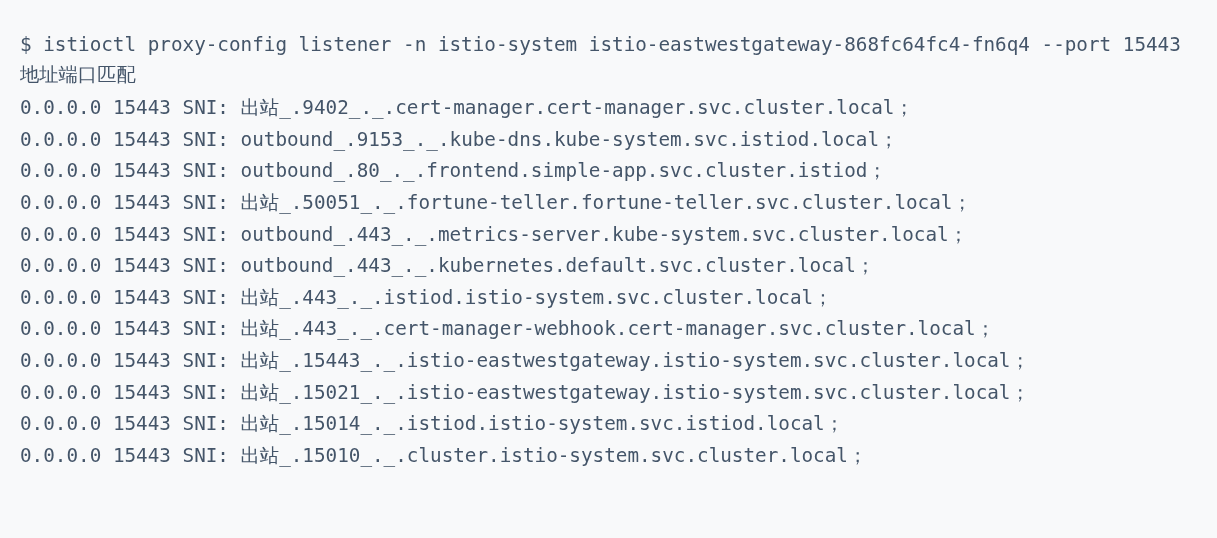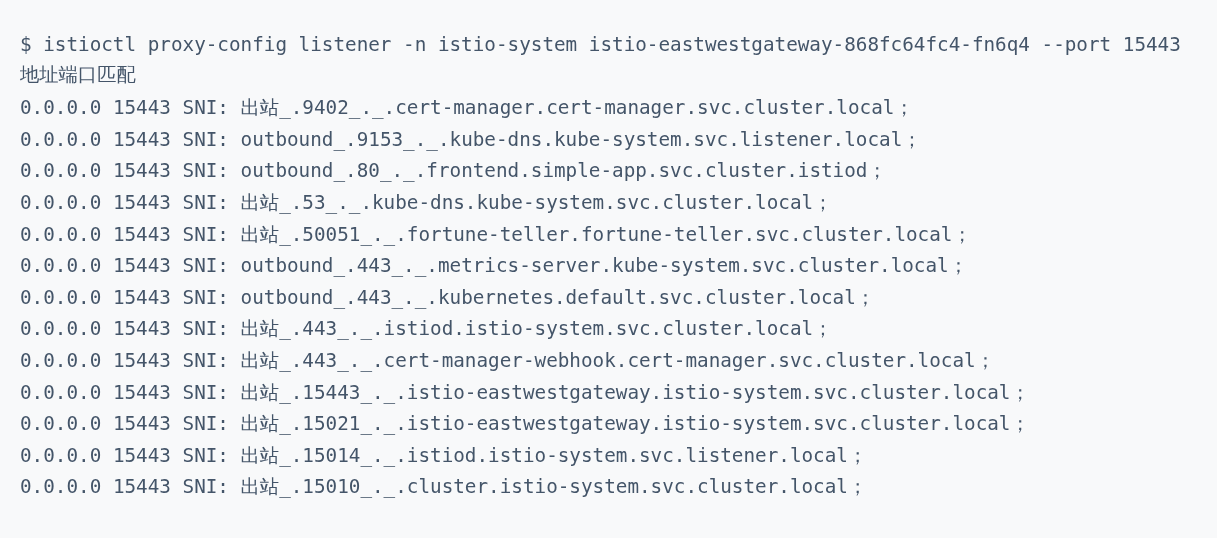--- a/index.html
+++ b/index.html
@@ -30,25 +30,24 @@
     font-family: Liberation Mono, monospace;
   }
 </style>
 </head>
 <body>
 
 <div class="code-block">
   <div class="line"><span>$</span> <span>istioctl proxy-config listener -n istio-system istio-eastwestgateway-868fc64fc4-fn6q4 --port 15443</span></div>
   <div class="line cjk"><span>地址端口匹配</span></div>
   <div class="line"><span>0.0.0.0</span> <span>15443</span> <span>SNI:</span> <span>出站_.9402_._.cert-manager.cert-manager.svc.cluster.local</span><span>；</span></div>
-  <div class="line"><span>0.0.0.0</span> <span>15443</span> <span>SNI:</span> <span>outbound_.9153_._.kube-dns.kube-system.svc.listener.local</span><span>；</span></div>
+  <div class="line"><span>0.0.0.0</span> <span>15443</span> <span>SNI:</span> <span>outbound_.9153_._.kube-dns.kube-system.svc.istiod.local</span><span>；</span></div>
   <div class="line"><span>0.0.0.0</span> <span>15443</span> <span>SNI:</span> <span>outbound_.80_._.frontend.simple-app.svc.cluster.istiod</span><span>；</span></div>
-  <div class="line"><span>0.0.0.0</span> <span>15443</span> <span>SNI:</span> <span>出站_.53_._.kube-dns.kube-system.svc.cluster.local</span><span>；</span></div>
   <div class="line"><span>0.0.0.0</span> <span>15443</span> <span>SNI:</span> <span>出站_.50051_._.fortune-teller.fortune-teller.svc.cluster.local</span><span>；</span></div>
   <div class="line"><span>0.0.0.0</span> <span>15443</span> <span>SNI:</span> <span>outbound_.443_._.metrics-server.kube-system.svc.cluster.local</span><span>；</span></div>
   <div class="line"><span>0.0.0.0</span> <span>15443</span> <span>SNI:</span> <span>outbound_.443_._.kubernetes.default.svc.cluster.local</span><span>；</span></div>
   <div class="line"><span>0.0.0.0</span> <span>15443</span> <span>SNI:</span> <span>出站_.443_._.istiod.istio-system.svc.cluster.local</span><span>；</span></div>
   <div class="line"><span>0.0.0.0</span> <span>15443</span> <span>SNI:</span> <span>出站_.443_._.cert-manager-webhook.cert-manager.svc.cluster.local</span><span>；</span></div>
   <div class="line"><span>0.0.0.0</span> <span>15443</span> <span>SNI:</span> <span>出站_.15443_._.istio-eastwestgateway.istio-system.svc.cluster.local</span><span>；</span></div>
   <div class="line"><span>0.0.0.0</span> <span>15443</span> <span>SNI:</span> <span>出站_.15021_._.istio-eastwestgateway.istio-system.svc.cluster.local</span><span>；</span></div>
-  <div class="line"><span>0.0.0.0</span> <span>15443</span> <span>SNI:</span> <span>出站_.15014_._.istiod.istio-system.svc.listener.local</span><span>；</span></div>
+  <div class="line"><span>0.0.0.0</span> <span>15443</span> <span>SNI:</span> <span>出站_.15014_._.istiod.istio-system.svc.istiod.local</span><span>；</span></div>
   <div class="line"><span>0.0.0.0</span> <span>15443</span> <span>SNI:</span> <span>出站_.15010_._.cluster.istio-system.svc.cluster.local</span><span>；</span></div>
 </div>
 
 </body></html>

